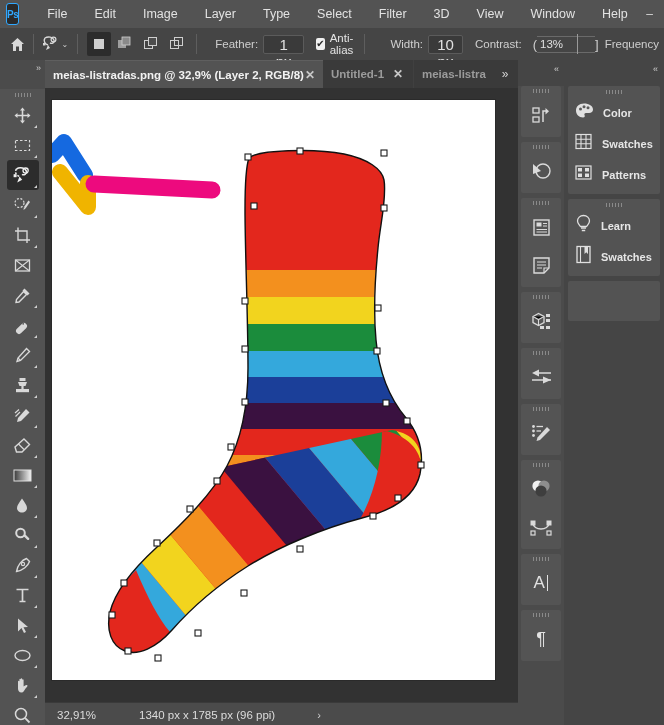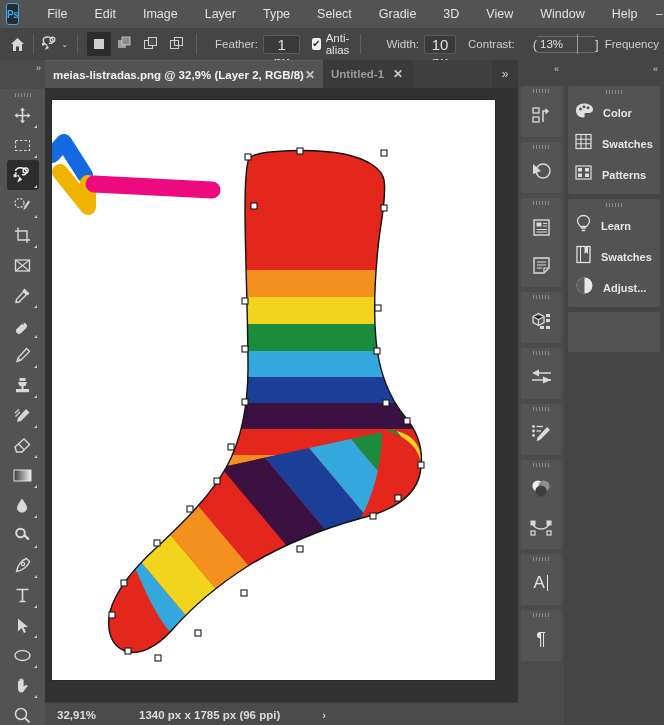--- a/index.html
+++ b/index.html
@@ -58,21 +58,21 @@
   .tool .tri{position:absolute;right:2px;bottom:2px;width:0;height:0;border-left:3px solid transparent;border-bottom:3px solid #cfcfcf;}
   .tool svg{display:block;}
 
   
   .canvasarea{position:absolute;left:45px;top:88px;width:473px;height:614px;background:#323232;overflow:hidden;}
   .docsheet{position:absolute;left:7px;top:12px;width:443px;height:580px;background:#ffffff;box-shadow:0 0 0 1px #2a2a2a;}
   .sock-wrap{position:absolute;left:0;top:0;width:443px;height:580px;}
   .anno{position:absolute;left:0;top:0;width:443px;height:580px;pointer-events:none;}
 
   
-  .statusbar{position:absolute;left:45px;top:702px;width:473px;height:23px;background:#4b4b4b;display:flex;align-items:center;border-top:1px solid #3a3a3a;font-weight:bold;}
+  .statusbar{position:absolute;left:45px;top:702px;width:473px;height:23px;background:#4b4b4b;display:flex;align-items:center;border-top:1px solid #3a3a3a;}
   .st-zoom{font-size:11.5px;color:#dcdcdc;padding-left:12px;width:82px;}
   .st-size{font-size:11.5px;color:#dcdcdc;}
   .st-arrow{font-size:11px;color:#cfcfcf;margin-left:42px;}
 
   
   .iconrail{position:absolute;left:518px;top:60px;width:46px;height:665px;background:#4b4b4b;}
   .rail-head{height:22px;background:#454545;display:flex;align-items:flex-start;justify-content:flex-end;padding-right:6px;padding-top:4px;}
   .rail-head .chev{font-size:9px;color:#cdcdcd;letter-spacing:-1px;}
   .railgroup{margin:0 3px 5px 3px;background:#545454;border-radius:2px;padding-bottom:3px;}
   .rg-grip{height:10px;display:flex;align-items:center;justify-content:center;}
@@ -94,21 +94,21 @@
 <div class="app">
 
   <div class="menubar">
     <div class="ps-logo">Ps</div>
     <div class="menuitem">File</div>
     <div class="menuitem">Edit</div>
     <div class="menuitem">Image</div>
     <div class="menuitem">Layer</div>
     <div class="menuitem">Type</div>
     <div class="menuitem">Select</div>
-    <div class="menuitem">Gradie</div>
+    <div class="menuitem">Filter</div>
     <div class="menuitem">3D</div>
     <div class="menuitem">View</div>
     <div class="menuitem">Window</div>
     <div class="menuitem">Help</div>
     <div class="wbtns">
       <div class="wbtn">–</div>
       <div class="wbtn">▫</div>
       <div class="wbtn close">✕</div>
     </div>
   </div>
@@ -164,40 +164,43 @@
     <div class="opt-check">
       <span class="cbox">✔</span>
       <span style="font-size:11.5px;color:#e4e4e4;">Anti-alias</span>
     </div>
 
     <div class="opt-sep"></div>
 
     <div class="opt-label" style="margin-left:19px">Width:</div>
     <div class="opt-input" style="width:40px">10 px</div>
 
-    <div class="opt-label" style="margin-left:12px;margin-right:14px">Contrast:</div>
+    <div class="opt-label" style="margin-left:12px;margin-right:7px">Contrast:</div>
     <div class="opt-slider">
       <span class="slr-paren">(</span>
       <div class="slr-tr">
         <span style="position:absolute;left:3px;top:0;font-size:11.5px;color:#e0e0e0;line-height:15px;">13%</span>
         <span style="position:absolute;left:40px;top:-3px;width:1px;height:20px;background:#9a9a9a;"></span>
       </div>
       <span class="slr-paren">]</span>
     </div>
     <div class="opt-label" style="margin-left:6px">Frequency</div>
   </div>
 
   <div class="tabbar">
     <div class="tab active" style="left:45px;width:278px">
       <span class="tlabel">meias-listradas.png @ 32,9% (Layer 2, RGB/8) *</span>
       <span class="tabx">✕</span>
     </div>
     <div class="tab inactive" style="left:323px;width:90px">
       <span class="tlabel">Untitled-1</span>
       <span class="tabx">✕</span>
+    </div>
+    <div class="tab inactive" style="left:414px;width:78px">
+      <span class="tlabel">meias-listra</span>
     </div>
     <div class="tabmore" style="left:492px">»</div>
   </div>
 
   <div class="toolpanel">
     <div class="tp-head">
       <span class="chev">»</span>
     </div>
     <div class="tp-grip">
         <div class="grip-dots"></div>
@@ -713,28 +716,19 @@
         <span>
           <svg width="17" height="19" viewBox="0 0 17 19">
             <rect x="2" y="1.5" width="13" height="16" fill="none" stroke="#e0e0e0" stroke-width="1.3"></rect>
             <path d="M5.5 1.5 L5.5 17.5" stroke="#e0e0e0" stroke-width="1.1"></path>
             <path d="M9.5 1.5 L13 1.5 L13 9 L11.25 7.2 L9.5 9 Z" fill="#e0e0e0"></path>
           </svg>
         </span>
         <span class="dlabel">Swatches</span>
       </div>
 
-      <div class="dockrow">
-        <span>
-          <svg width="19" height="19" viewBox="0 0 19 19">
-            <circle cx="9.5" cy="9.5" r="8" fill="#e8e8e8"></circle>
-            <path d="M9.5 1.5 A8 8 0 0 0 9.5 17.5 Z" fill="#5e5e5e"></path>
-          </svg>
-        </span>
-        <span class="dlabel">Adjust...</span>
-      </div>
     </div>
 
 
     <div class="docktail"></div>
   </div>
 
 </div>
 
 </body></html>

